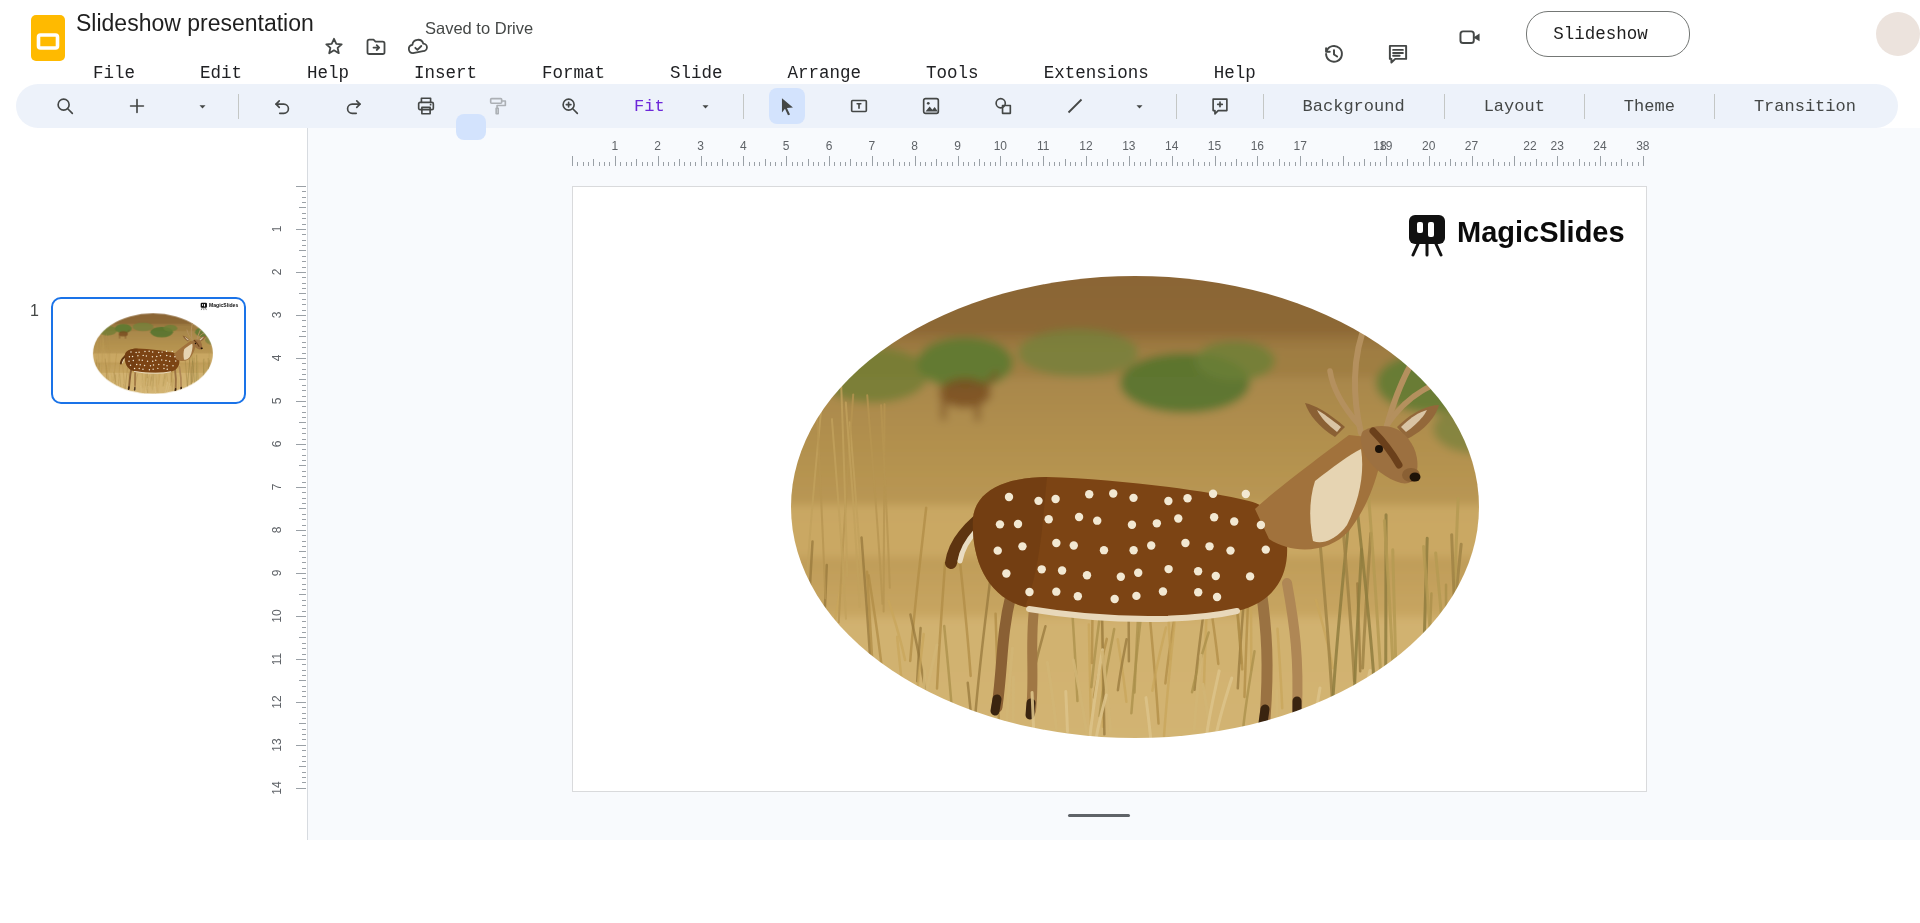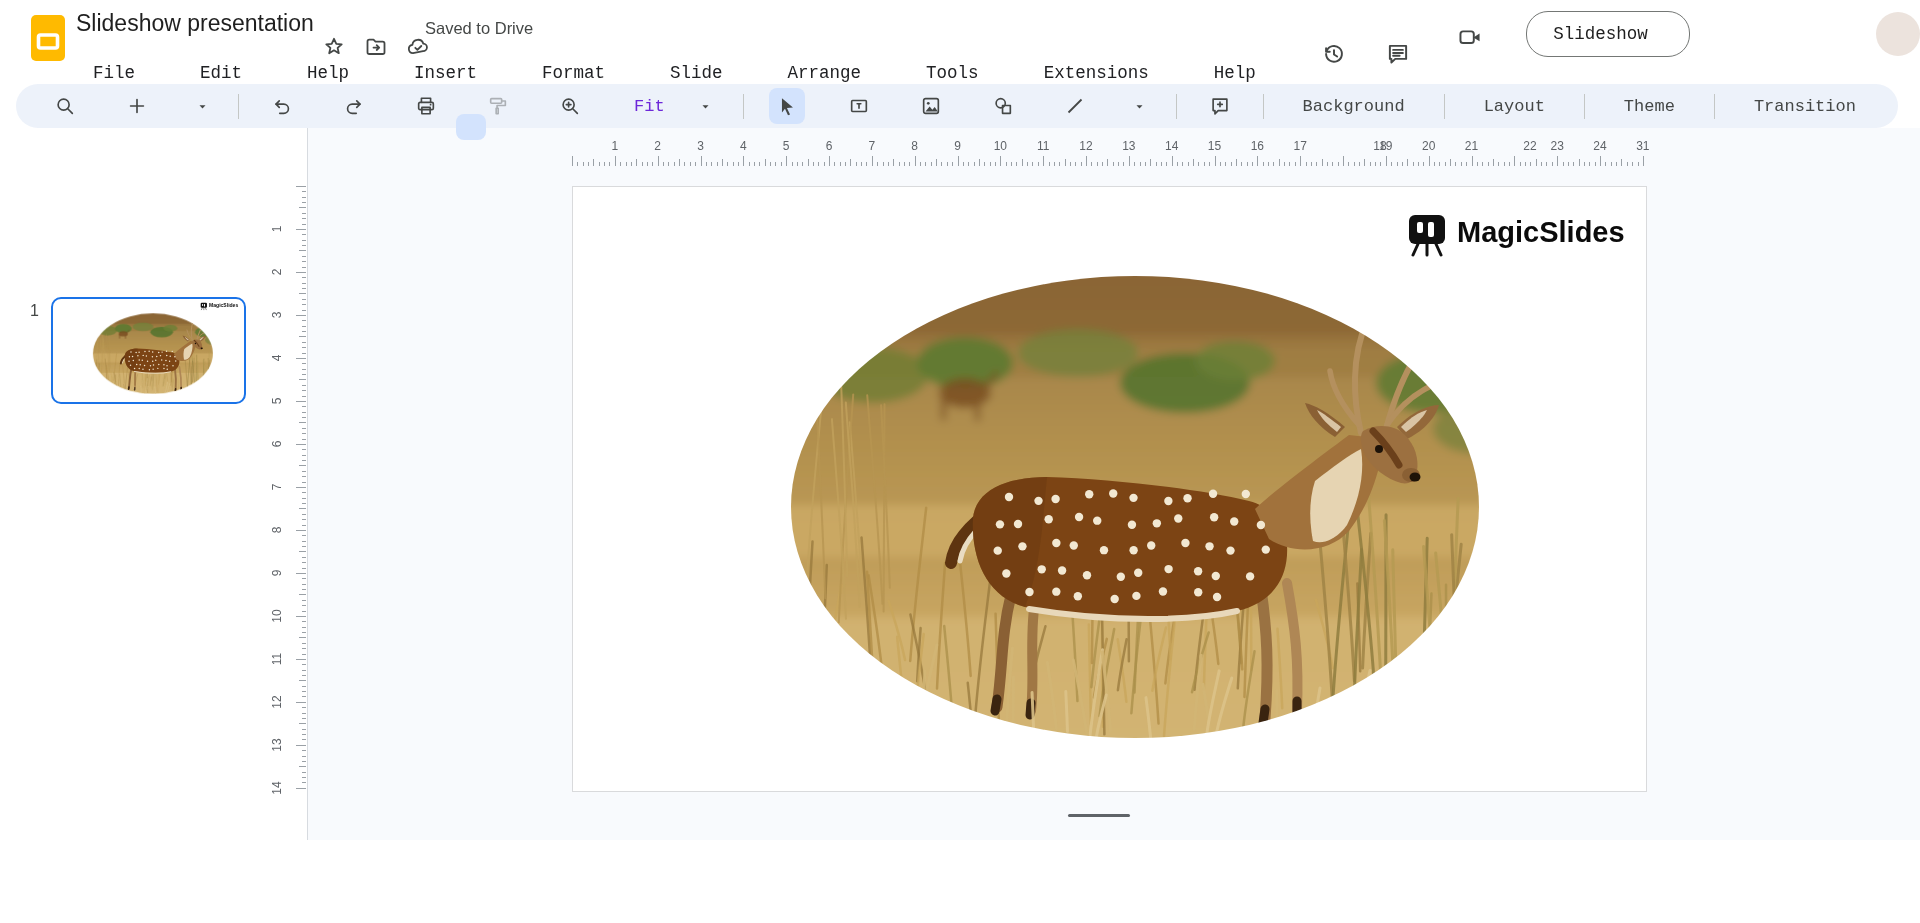--- a/index.html
+++ b/index.html
@@ -306,25 +306,25 @@
       <span class="rnum" style="left: 471.178px;">11</span>
       <span class="rnum" style="left: 514.012px;">12</span>
       <span class="rnum" style="left: 556.846px;">13</span>
       <span class="rnum" style="left: 599.681px;">14</span>
       <span class="rnum" style="left: 642.515px;">15</span>
       <span class="rnum" style="left: 685.349px;">16</span>
       <span class="rnum" style="left: 728.184px;">17</span>
       <span class="rnum" style="left: 771.018px; margin-left: 28px;">18</span>
       <span class="rnum" style="left: 813.852px;">19</span>
       <span class="rnum" style="left: 856.687px;">20</span>
-      <span class="rnum" style="left: 899.521px;">21</span>
+      <span class="rnum" style="left: 899.521px;">27</span>
       <span class="rnum" style="left: 958px;">22</span>
       <span class="rnum" style="left: 985.19px;">23</span>
       <span class="rnum" style="left: 1028.02px;">24</span>
-      <span class="rnum" style="left: 1070.86px;">31</span>
+      <span class="rnum" style="left: 1070.86px;">38</span>
       <i class="tick" style="left: 0px; height: 10px;"></i>
       <i class="tick" style="left: 5.35429px; height: 4.5px;"></i>
       <i class="tick" style="left: 10.7086px; height: 4.5px;"></i>
       <i class="tick" style="left: 16.0629px; height: 4.5px;"></i>
       <i class="tick" style="left: 21.4172px; height: 7px;"></i>
       <i class="tick" style="left: 26.7715px; height: 4.5px;"></i>
       <i class="tick" style="left: 32.1257px; height: 4.5px;"></i>
       <i class="tick" style="left: 37.48px; height: 4.5px;"></i>
       <i class="tick" style="left: 42.8343px; height: 10px;"></i>
       <i class="tick" style="left: 48.1886px; height: 4.5px;"></i>

